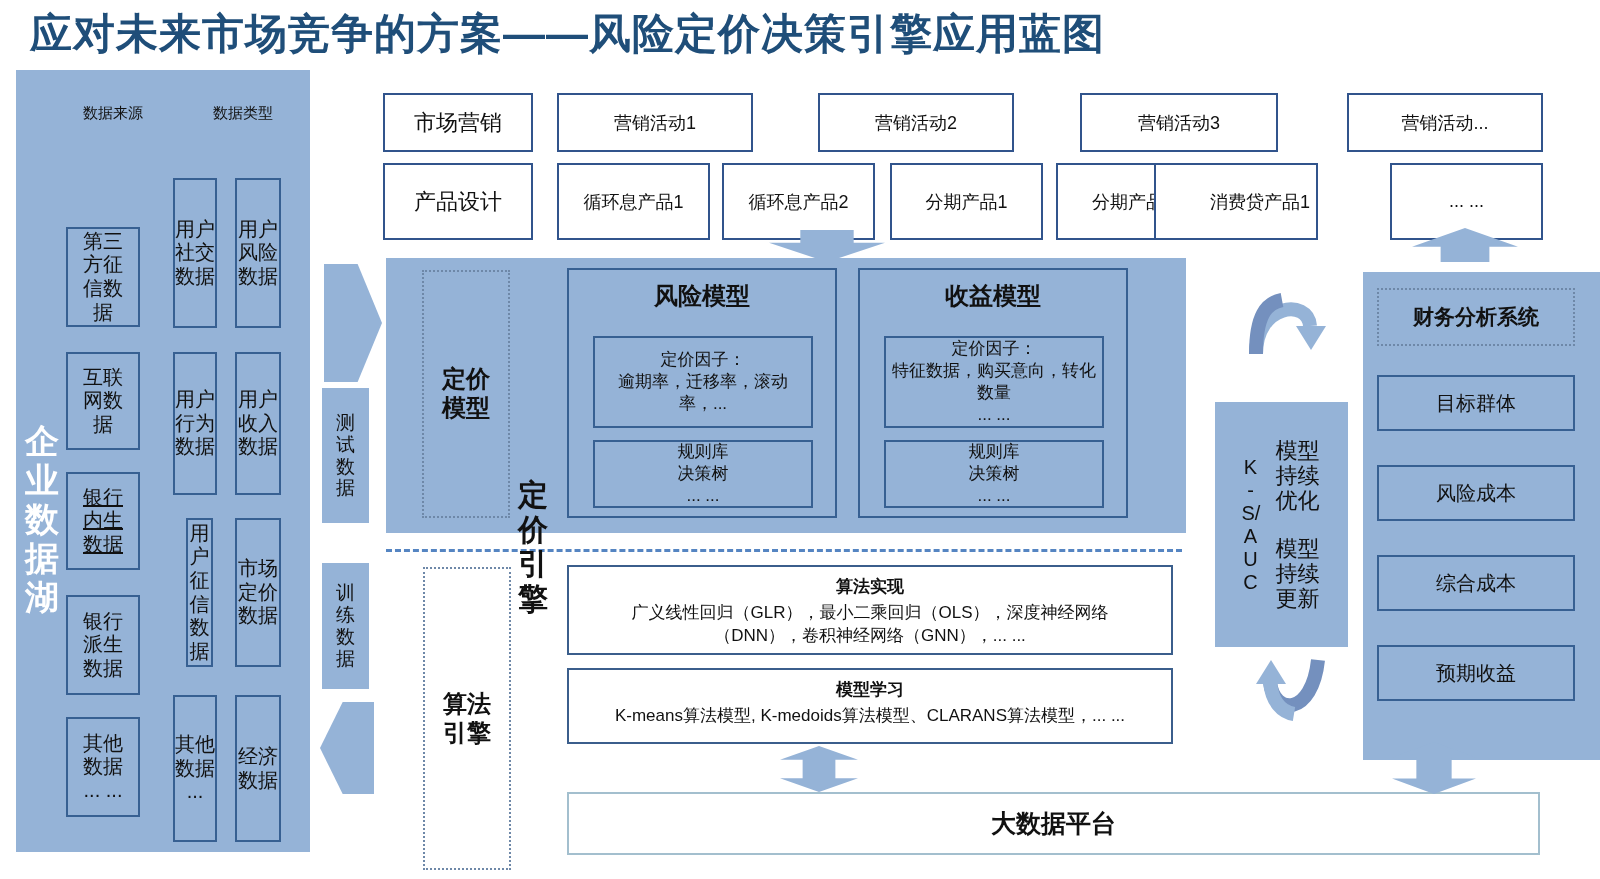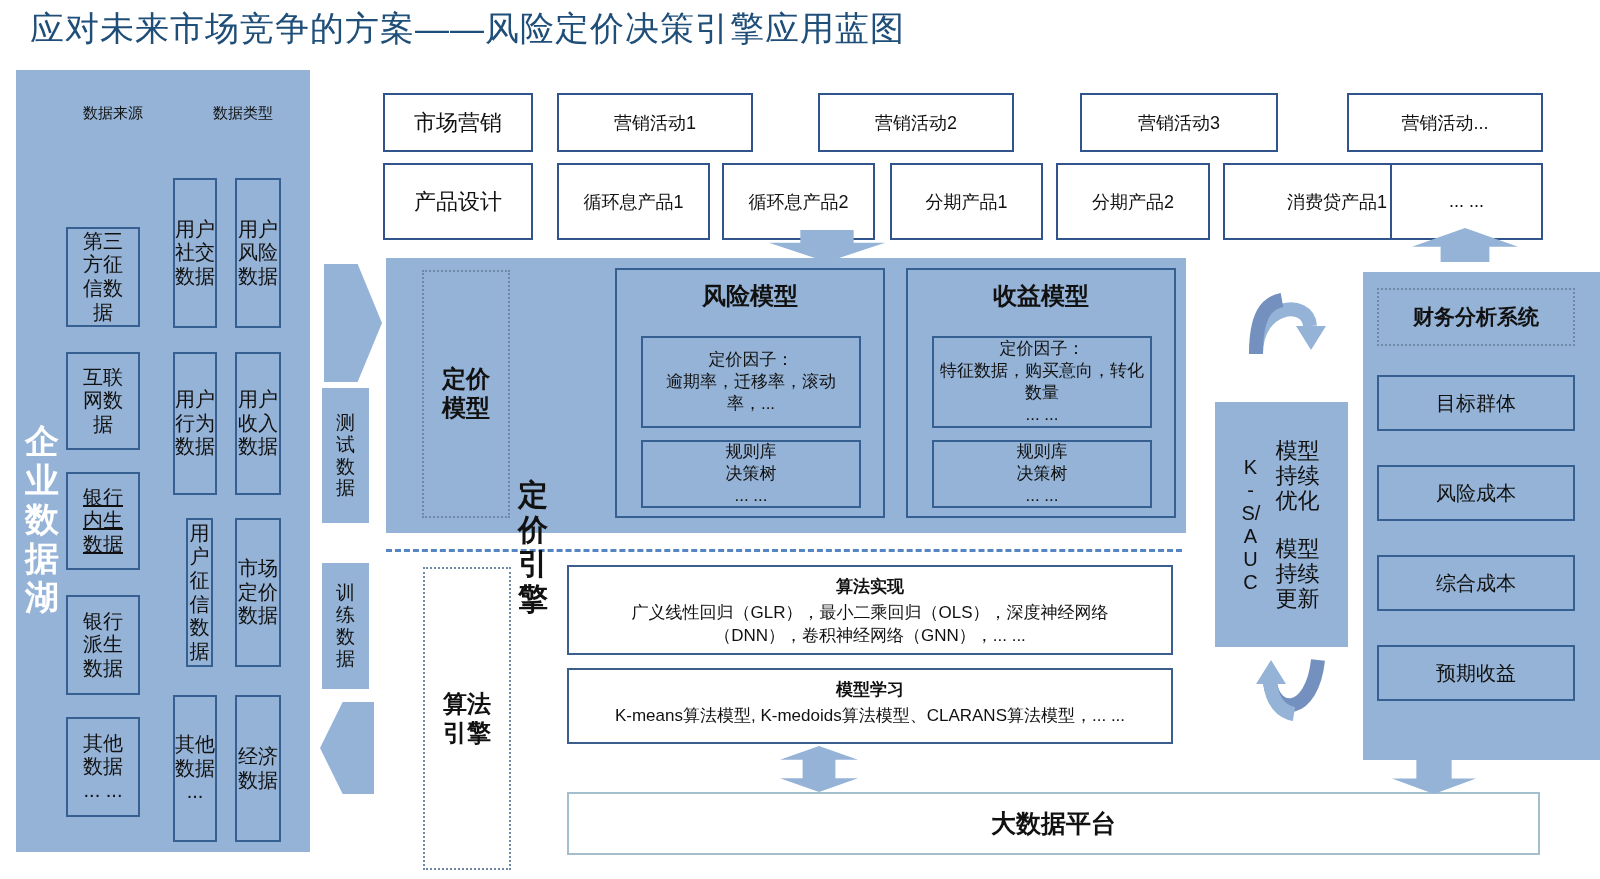--- a/index.html
+++ b/index.html
@@ -1,30 +1,30 @@
 <!DOCTYPE html>
 <html><head>
 <meta charset="utf-8">
 <style>
   html,body{margin:0;padding:0;background:#fff;}
   body{font-family:"Liberation Sans","DejaVu Sans",sans-serif;color:#111;}
   .stage{position:relative;width:1600px;height:879px;background:#fff;overflow:hidden;}
   .abs{position:absolute;box-sizing:border-box;}
-  .title{font-size:34px;font-weight:normal;color:#1F4E79;letter-spacing:1px;}
+  .title{font-size:42px;font-weight:bold;color:#1F4E79;letter-spacing:1px;}
   .panel{background:#95B3D7;}
   .bluebox{border:2px solid #376092;display:flex;align-items:center;justify-content:center;
            text-align:center;word-break:break-all;white-space:pre-line;line-height:1.18;}
   .whitebox{background:#fff;border:2px solid #31548C;display:flex;align-items:center;
             justify-content:center;text-align:center;font-size:18px;}
   .dashedbox{border:2px dotted #6E88A8;display:flex;align-items:center;justify-content:center;
              text-align:center;word-break:break-all;line-height:1.2;}
   .vtext{word-break:break-all;white-space:pre-line;text-align:center;line-height:1.15;}
   .hdr{font-size:15px;text-align:center;line-height:1.3;word-break:break-all;}
   .arrow{background:#95B3D7;}
-  .modelbox{border:2px solid #376092;margin-left:48px;}
+  .modelbox{border:2px solid #376092;}
   .model-title{font-size:24px;font-weight:bold;text-align:center;margin-top:10px;}
   .innerbox{border:2px solid #376092;display:flex;align-items:center;justify-content:center;
             text-align:center;white-space:pre-line;font-size:17px;line-height:1.3;}
   .algo-box{background:#fff;border:2px solid #3B5E8C;text-align:center;}
   .algo-title{font-size:17px;font-weight:bold;margin-top:8px;}
   .algo-body{font-size:17px;line-height:1.35;padding:4px 32px;}
   .dashline{border-top:3px dashed #5585C2;height:0;}
   .fin-item{border:2px solid #376092;display:flex;align-items:center;justify-content:center;
             font-size:20px;}
 </style>
@@ -63,21 +63,21 @@
   <div class="abs whitebox" style="left:557px;top:93px;width:196px;height:59px;">营销活动1</div>
   <div class="abs whitebox" style="left:818px;top:93px;width:196px;height:59px;">营销活动2</div>
   <div class="abs whitebox" style="left:1080px;top:93px;width:198px;height:59px;">营销活动3</div>
   <div class="abs whitebox" style="left:1347px;top:93px;width:196px;height:59px;">营销活动...</div>
 
   <div class="abs whitebox" style="left:383px;top:163px;width:150px;height:77px;font-size:22px;">产品设计</div>
   <div class="abs whitebox" style="left:557px;top:163px;width:153px;height:77px;">循环息产品1</div>
   <div class="abs whitebox" style="left:722px;top:163px;width:153px;height:77px;">循环息产品2</div>
   <div class="abs whitebox" style="left:890px;top:163px;width:153px;height:77px;">分期产品1</div>
   <div class="abs whitebox" style="left:1056px;top:163px;width:154px;height:77px;">分期产品2</div>
-  <div class="abs whitebox" style="left:1223px;top:163px;width:180px;height:77px;padding-left:48px;">消费贷产品1</div>
+  <div class="abs whitebox" style="left:1154px;top:163px;width:164px;height:77px;padding-left:48px;">消费贷产品1</div>
   <div class="abs whitebox" style="left:1390px;top:163px;width:153px;height:77px;">... ...</div>
 
   <div class="abs arrow" style="left:769px;top:230px;width:116px;height:32px;
        clip-path:polygon(27% 0,73% 0,73% 40%,100% 40%,50% 100%,0 40%,27% 40%);"></div>
   <div class="abs arrow" style="left:1412px;top:228px;width:106px;height:34px;
        clip-path:polygon(50% 0,100% 55%,73% 55%,73% 100%,27% 100%,27% 55%,0 55%);"></div>
 
   <div class="abs arrow" style="left:324px;top:264px;width:58px;height:118px;
        clip-path:polygon(0 0,58% 0,100% 50%,58% 100%,0 100%);"></div>
   <div class="abs panel vtext" style="left:322px;top:388px;width:47px;height:135px;font-size:19px;

